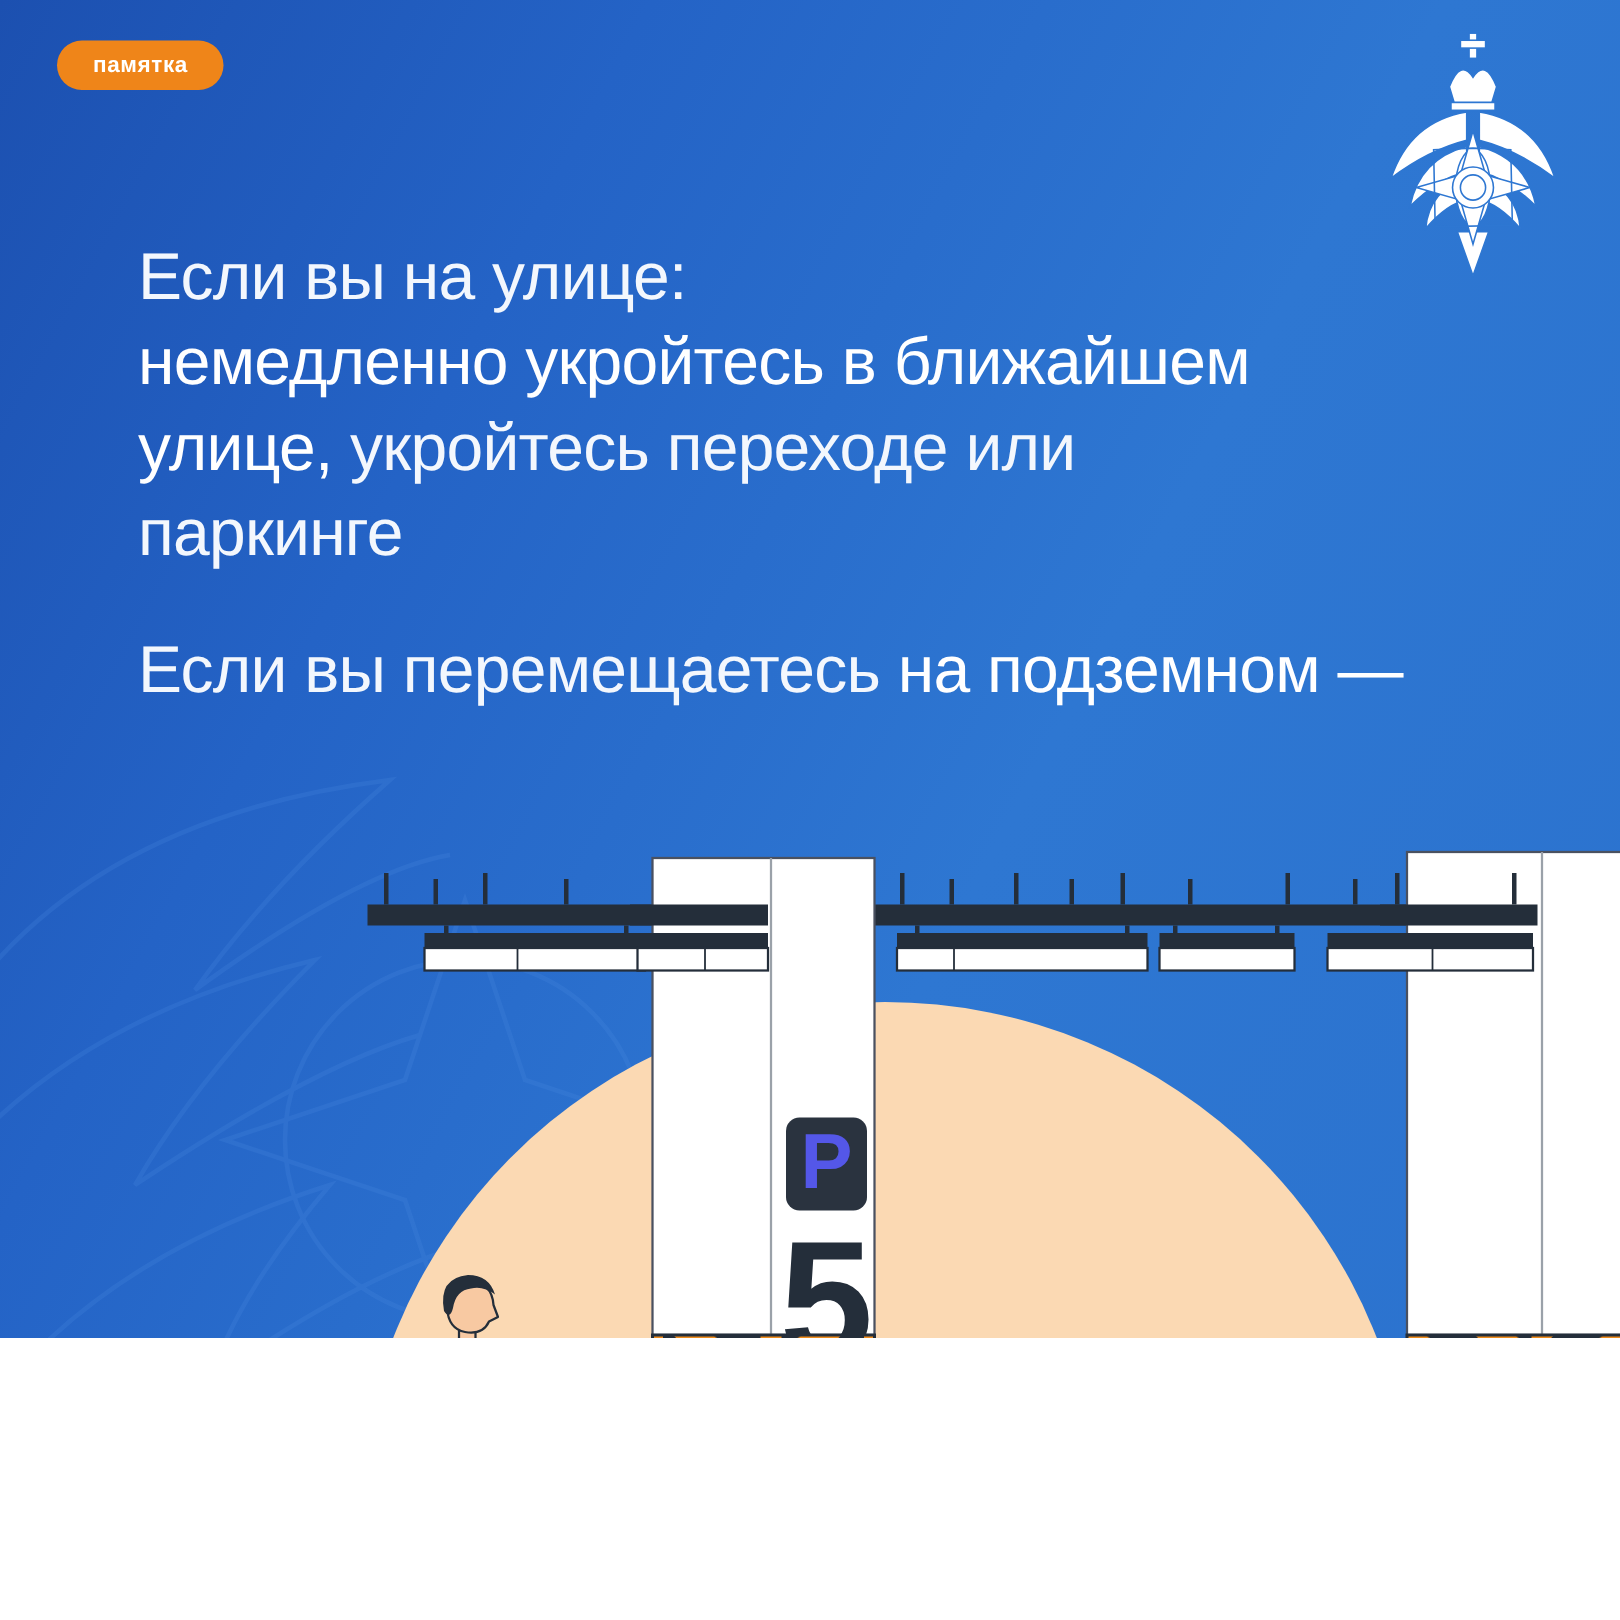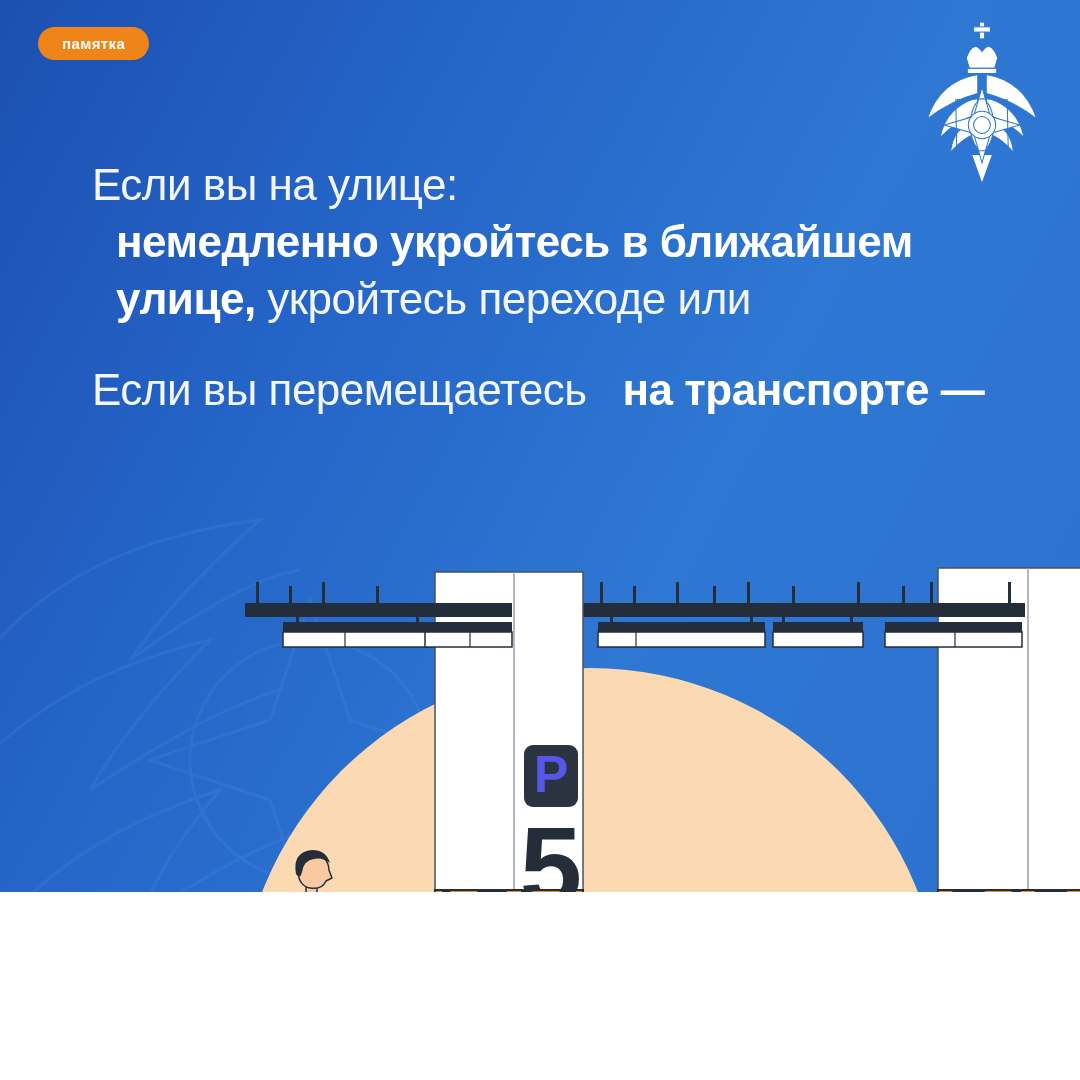--- a/index.html
+++ b/index.html
@@ -9,21 +9,21 @@
     font-family:"Liberation Sans","DejaVu Sans",sans-serif;
   }
   .watermark{position:absolute;left:-120px;top:430px;opacity:.22;pointer-events:none;}
   .badge{
     position:absolute;left:38px;top:27px;background:#ef8519;color:#fff;
     border-radius:18px;padding:8px 24px;font-size:15px;font-weight:bold;letter-spacing:.4px;
   }
   .emblem{position:absolute;left:918px;top:20px;}
   .textblock{position:absolute;left:92px;top:156px;width:930px;color:#f3f7fd;}
   .textblock .line{font-size:44px;line-height:57px;letter-spacing:-0.5px;white-space:pre;}
-  .textblock b{font-weight:700;color:#ffffff;margin-left:24px;}
+  .textblock b{font-weight:400;color:#ffffff;}
   .para2{margin-top:34px;}
   .scene{position:absolute;left:0;top:560px;}
 </style>
 </head>
 <body>
 
 <div class="poster">
 
   <svg class="watermark" width="760" height="700" viewBox="0 0 760 700">
     <g fill="none" stroke="#4c8ce2" stroke-width="3">
@@ -61,23 +61,24 @@
       <circle cx="60" cy="100" r="13" fill="#ffffff"></circle>
       <circle cx="60" cy="100" r="8" fill="none"></circle>
     </g>
   </svg>
 
   <div class="textblock">
     <div>
       <div class="line"><span>Если вы на улице:</span></div>
       <div class="line"><b>немедленно укройтесь в ближайшем</b></div>
       <div class="line"><b>улице,</b><span> укройтесь переходе или</span></div>
+      <div class="line"><span>паркинге</span></div>
     </div>
     <div class="para2">
-      <div class="line"><span>Если вы перемещаетесь </span><b>на транспорте —</b></div>
+      <div class="line"><span>Если вы перемещаетесь </span><b>на подземном —</b></div>
     </div>
   </div>
 
   <svg class="scene" width="1080" height="520" viewBox="0 0 1080 520">
     <defs>
       <pattern id="hazL" width="42" height="42" patternUnits="userSpaceOnUse" patternTransform="rotate(45)">
         <rect width="42" height="42" fill="#f08c1c"></rect>
         <rect width="42" height="23" fill="#242e3a"></rect>
       </pattern>
       <pattern id="hazR" width="42" height="42" patternUnits="userSpaceOnUse" patternTransform="rotate(-45)">

